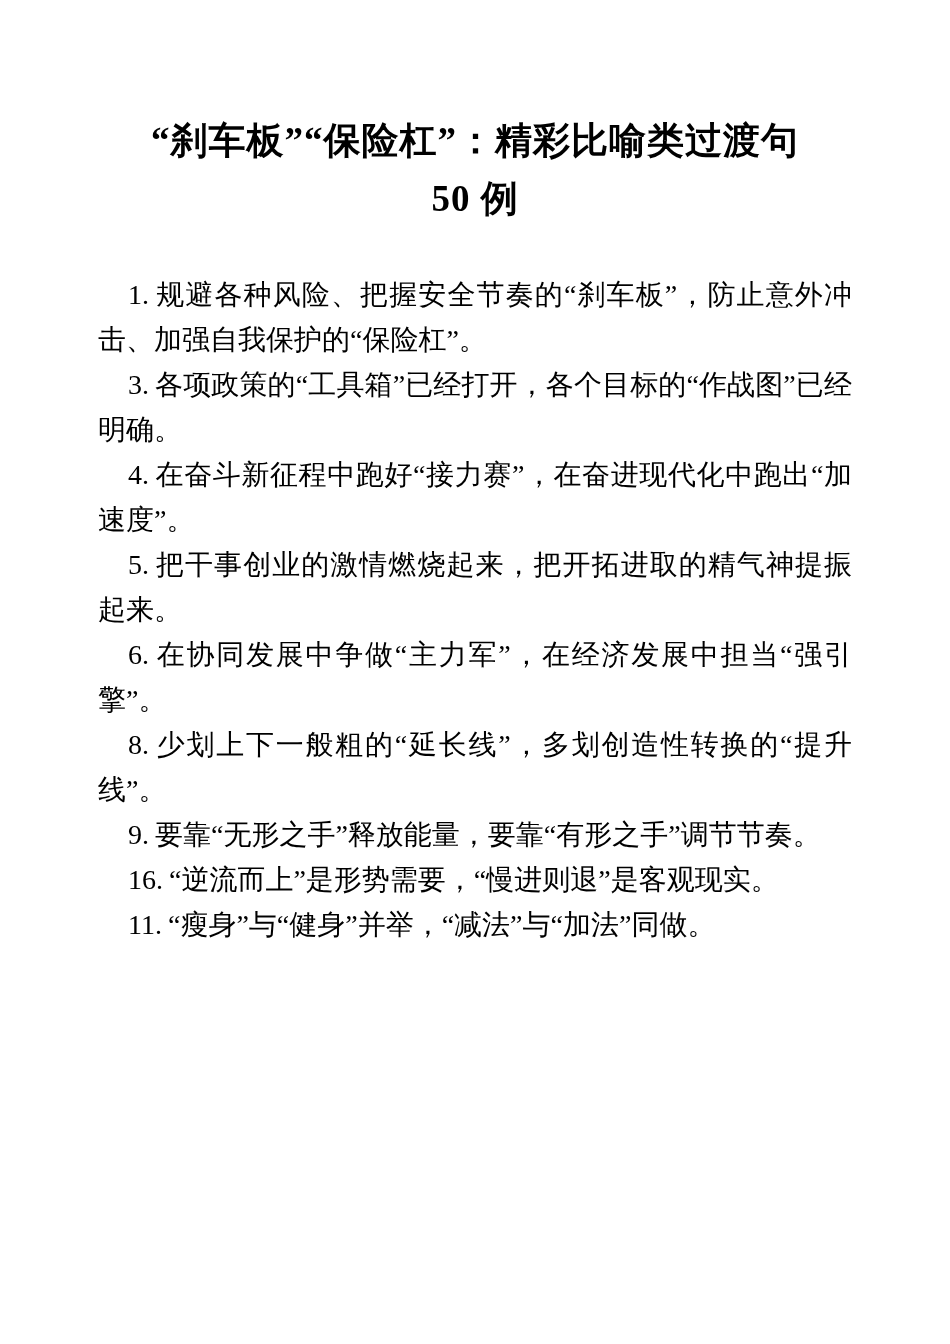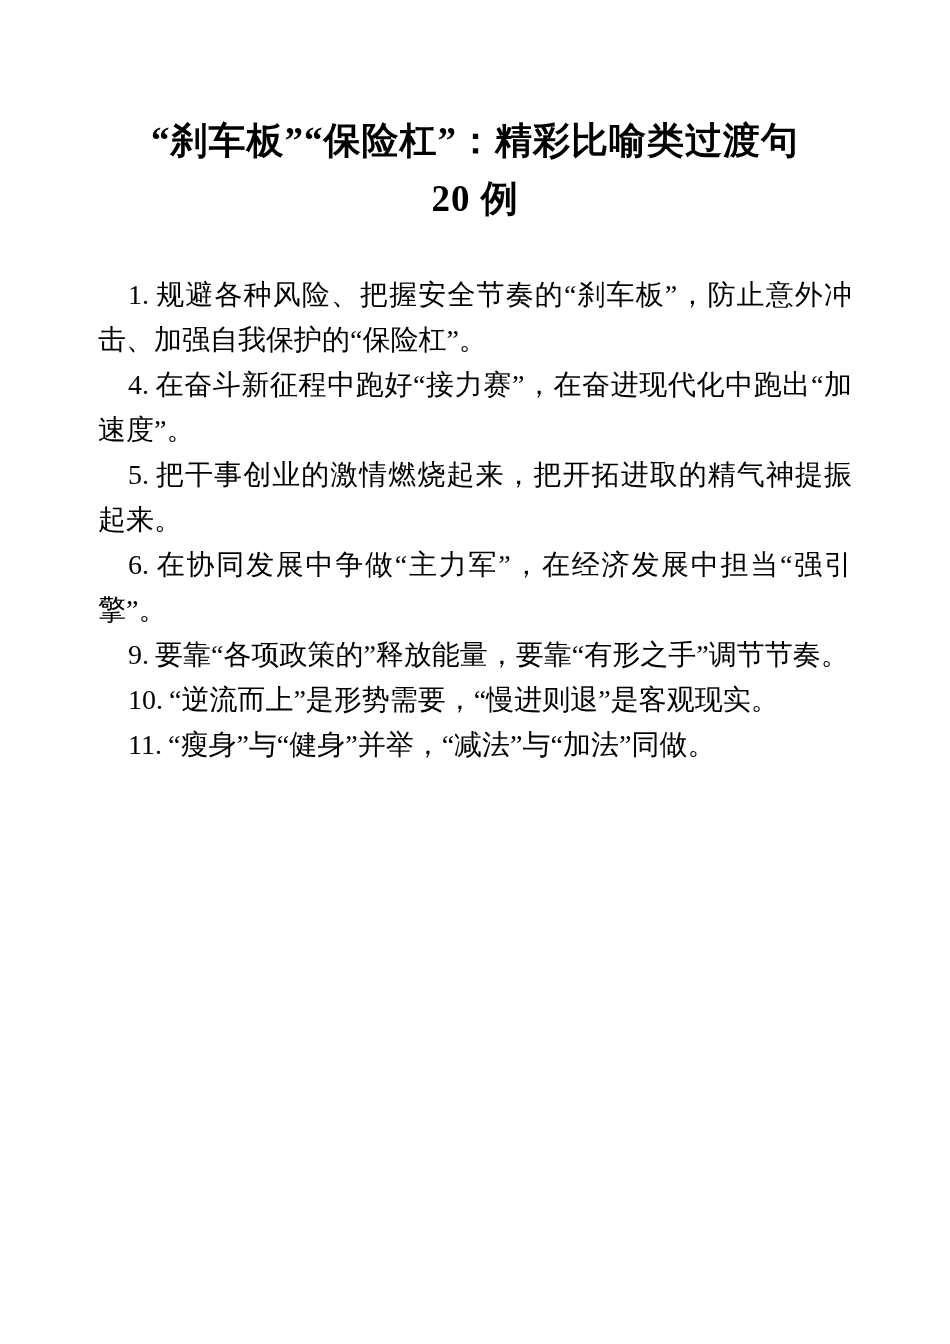--- a/index.html
+++ b/index.html
@@ -46,26 +46,28 @@
     margin-right: 6px;
   }
 </style>
 </head>
 <body>
 
 <div class="page">
 
   <h1 class="doc-title">
     <span class="title-line">“刹车板”“保险杠”：精彩比喻类过渡句</span>
-    <span class="title-line">20 例</span>
+    <span class="title-line">50 例</span>
   </h1>
 
   <div class="doc-body">
     <p class="para"><span class="num">1.</span><span>规避各种风险、把握安全节奏的“刹车板”，防止意外冲击、加强自我保护的“保险杠”。</span></p>
+    <p class="para"><span class="num">3.</span><span>各项政策的“工具箱”已经打开，各个目标的“作战图”已经明确。</span></p>
     <p class="para"><span class="num">4.</span><span>在奋斗新征程中跑好“接力赛”，在奋进现代化中跑出“加速度”。</span></p>
     <p class="para"><span class="num">5.</span><span>把干事创业的激情燃烧起来，把开拓进取的精气神提振起来。</span></p>
     <p class="para"><span class="num">6.</span><span>在协同发展中争做“主力军”，在经济发展中担当“强引擎”。</span></p>
-    <p class="para"><span class="num">9.</span><span>要靠“各项政策的”释放能量，要靠“有形之手”调节节奏。</span></p>
-    <p class="para"><span class="num">10.</span><span>“逆流而上”是形势需要，“慢进则退”是客观现实。</span></p>
+    <p class="para"><span class="num">8.</span><span>少划上下一般粗的“延长线”，多划创造性转换的“提升线”。</span></p>
+    <p class="para"><span class="num">9.</span><span>要靠“无形之手”释放能量，要靠“有形之手”调节节奏。</span></p>
+    <p class="para"><span class="num">16.</span><span>“逆流而上”是形势需要，“慢进则退”是客观现实。</span></p>
     <p class="para"><span class="num">11.</span><span>“瘦身”与“健身”并举，“减法”与“加法”同做。</span></p>
   </div>
 
 </div>
 
 </body></html>

